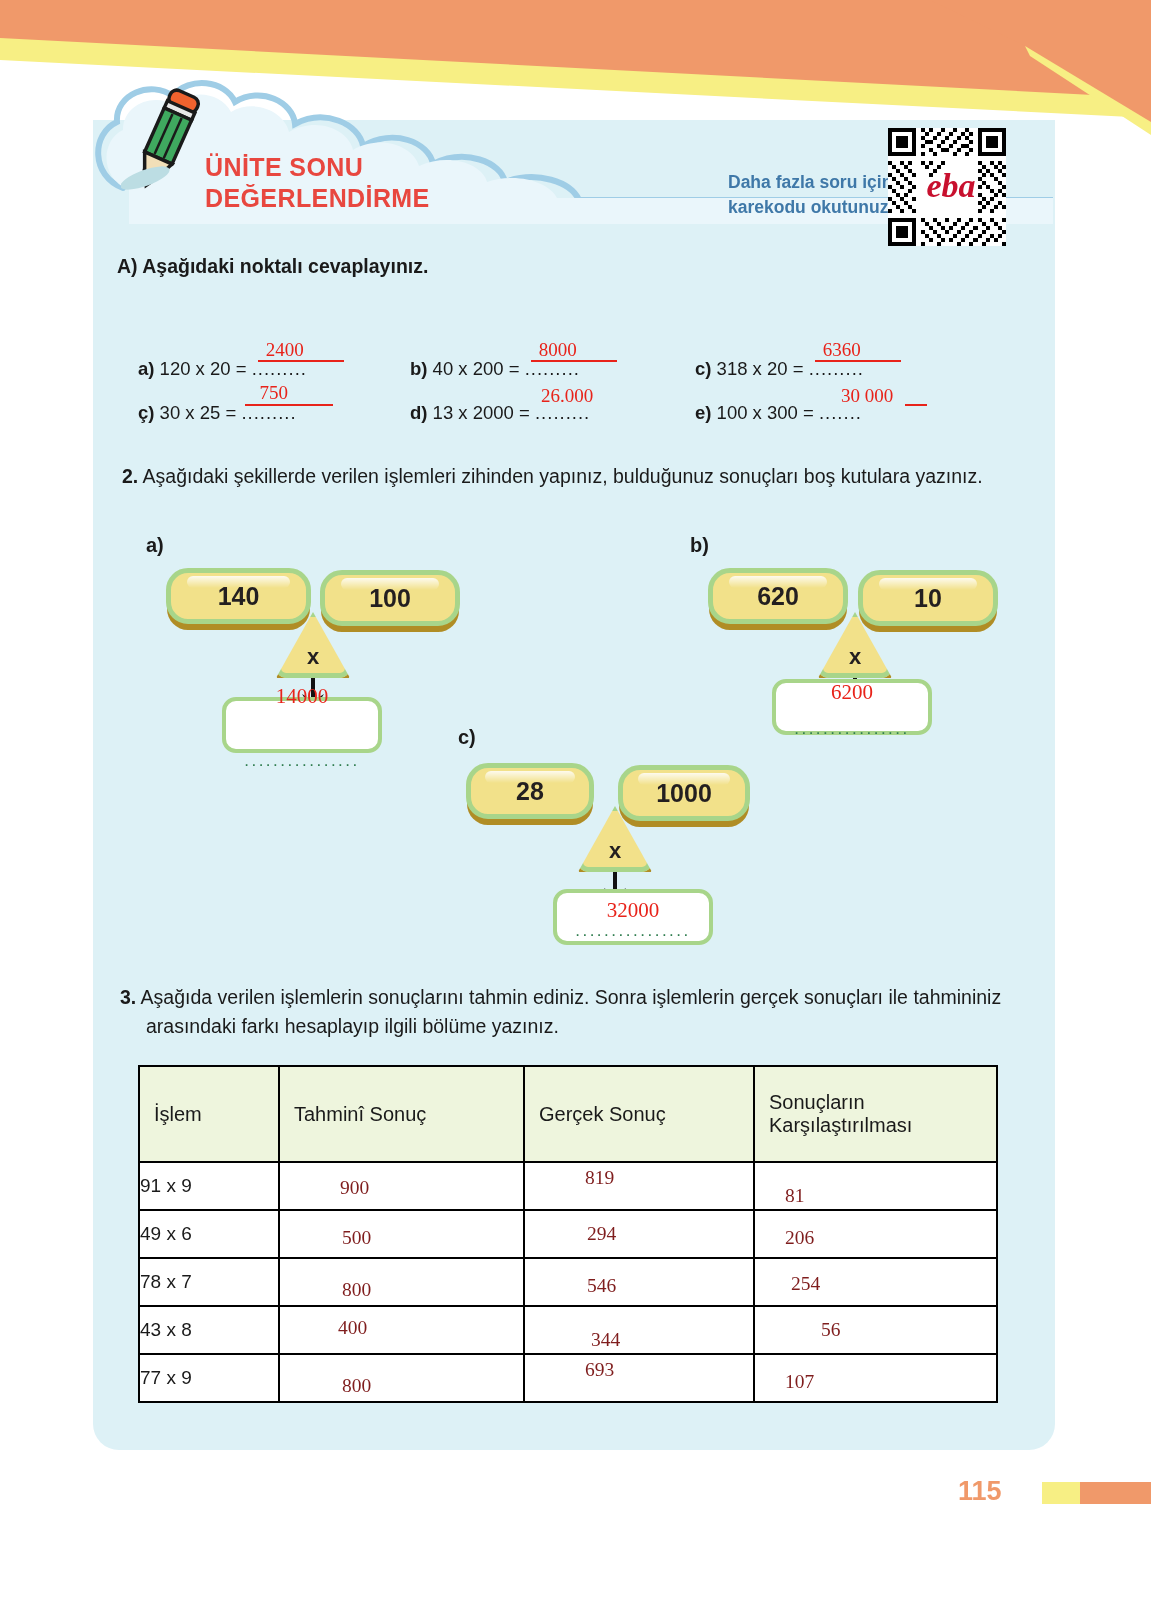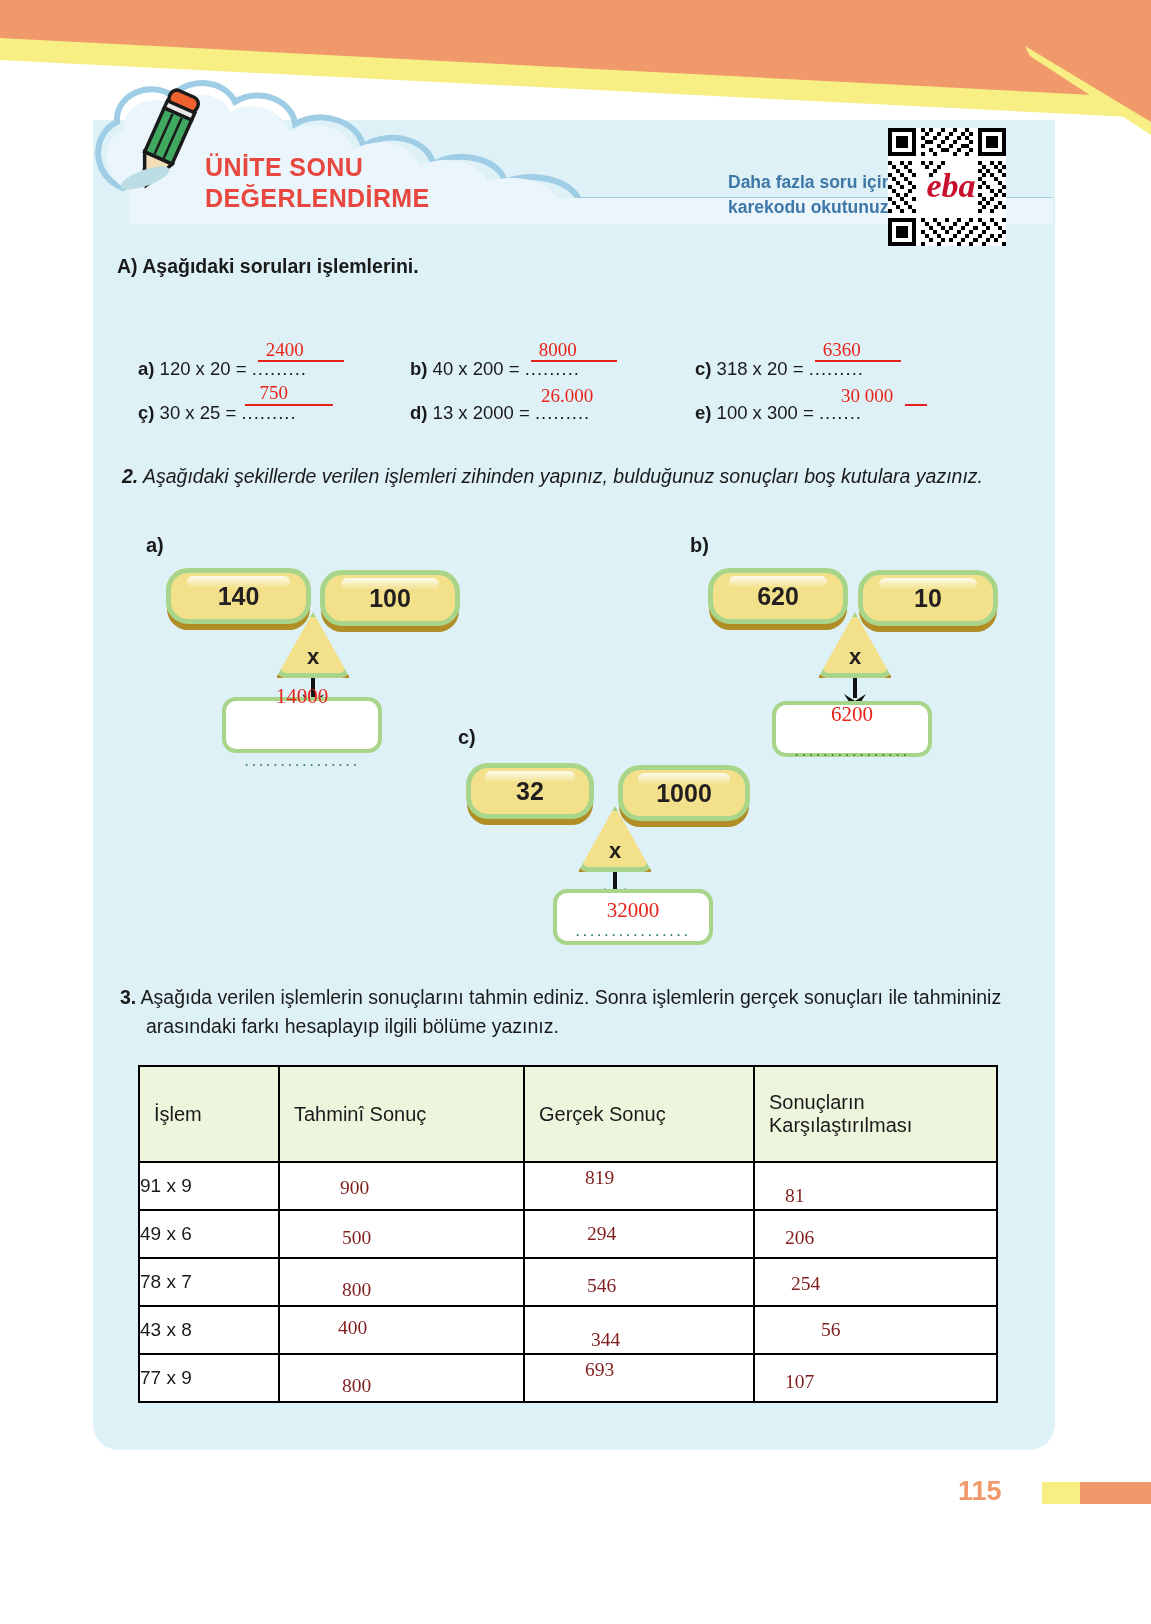--- a/index.html
+++ b/index.html
@@ -88,21 +88,21 @@
     font-family: "Liberation Serif", serif; white-space: nowrap;
   }
   .uline { position: absolute; height: 1.6px; background: #e8231a; }
 
   
   .q2 {
     position: absolute; left: 122px; top: 462px; width: 890px;
     font-size: 19.5px; color: #1a1a1a; line-height: 29px;
   }
   .q2 b { font-weight: bold; }
-  .q2 .ind { display:block; padding-left: 26px; text-indent: -26px; font-style: italic; }
+  .q2 .ind { display:block; padding-left: 26px; text-indent: -26px; }
 
   .sublabel { position: absolute; font-size: 20px; font-weight: bold; color: #1a1a1a; }
 
   .diagram { position: absolute; }
   .pill {
     position: absolute; background: #f2e18a;
     border: 5px solid #a8d58a; border-radius: 22px;
     display: flex; align-items: center; justify-content: center;
     font-size: 25px; font-weight: bold; color: #231f20;
     box-shadow: 0 7px 0 -1px #b08d25;
@@ -394,21 +394,21 @@
           <rect x="12" y="28" width="1" height="1"></rect>
           <rect x="17" y="28" width="1" height="1"></rect>
         <rect x="20" y="28" width="1" height="1"></rect>
           <rect x="23" y="28" width="1" height="1"></rect>
           <rect x="28" y="28" width="1" height="1"></rect>
       </g>
     </svg>
   </div>
   <div class="eba">eba</div>
 
-  <div class="sec-a">A) Aşağıdaki soruları işlemlerini.</div>
+  <div class="sec-a">A) Aşağıdaki noktalı cevaplayınız.</div>
 
 
   <div class="q1grid">
     <div class="q1row">
       <div class="q1item" style="width:272px">
         <b>a)</b>
         <span>120 x 20 =</span>
         <span class="ans-slot">
           <span class="dots">.........</span>
           <span class="hand" style="left:14px; top:-19px;">2400</span>
@@ -494,29 +494,29 @@
     <div class="pill" style="left:708px; top:568px; width:140px; height:56px;">620</div>
     <div class="pill" style="left:858px; top:570px; width:140px; height:56px;">10</div>
     <div class="tri" style="left:818px; top:612px;">
       <div class="tribody"></div>
         <span>x</span>
     </div>
     <svg class="arrow" style="left:838px; top:678px;" width="36" height="34" viewBox="0 0 36 34">
       <line x1="17" y1="0" x2="17" y2="20" stroke="#111" stroke-width="4"></line>
       <path d="M6 16 L17 33 L28 16 L17 23 Z" fill="#111"></path>
     </svg>
-    <div class="ansbox" style="left:772px; top:701px; width:160px; height:56px;gap:16px;">
+    <div class="ansbox" style="left:772px; top:679px; width:160px; height:56px;gap:16px;">
       <span class="val">6200</span>
       <span class="dotline">................</span>
     </div>
   </div>
 
   <div class="sublabel" style="left:458px; top:726px;">c)</div>
   <div class="diagram">
-    <div class="pill" style="left:466px; top:763px; width:128px; height:56px;">32</div>
+    <div class="pill" style="left:466px; top:763px; width:128px; height:56px;">28</div>
     <div class="pill" style="left:618px; top:765px; width:132px; height:56px;">1000</div>
     <div class="tri" style="left:578px; top:806px;">
       <div class="tribody"></div>
         <span>x</span>
     </div>
     <svg class="arrow" style="left:598px; top:872px;" width="36" height="34" viewBox="0 0 36 34">
       <line x1="17" y1="0" x2="17" y2="20" stroke="#111" stroke-width="4"></line>
       <path d="M6 16 L17 33 L28 16 L17 23 Z" fill="#111"></path>
     </svg>
     <div class="ansbox" style="left:553px; top:889px; width:160px; height:56px;">

